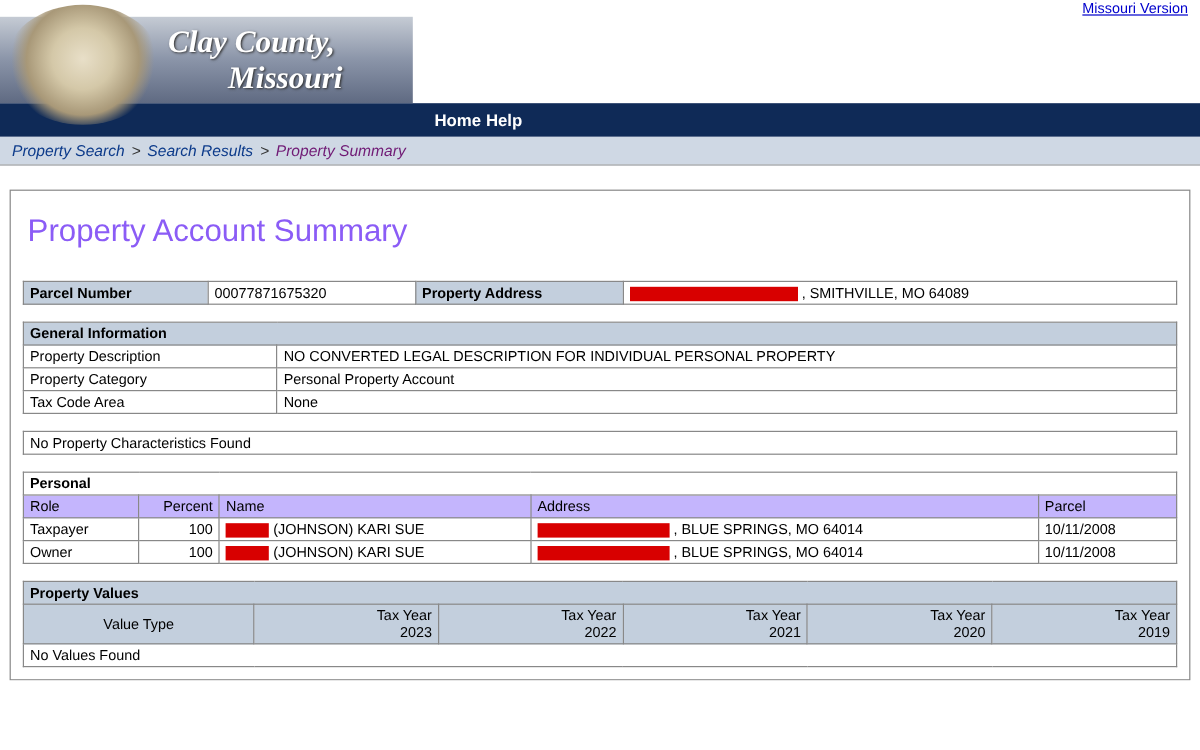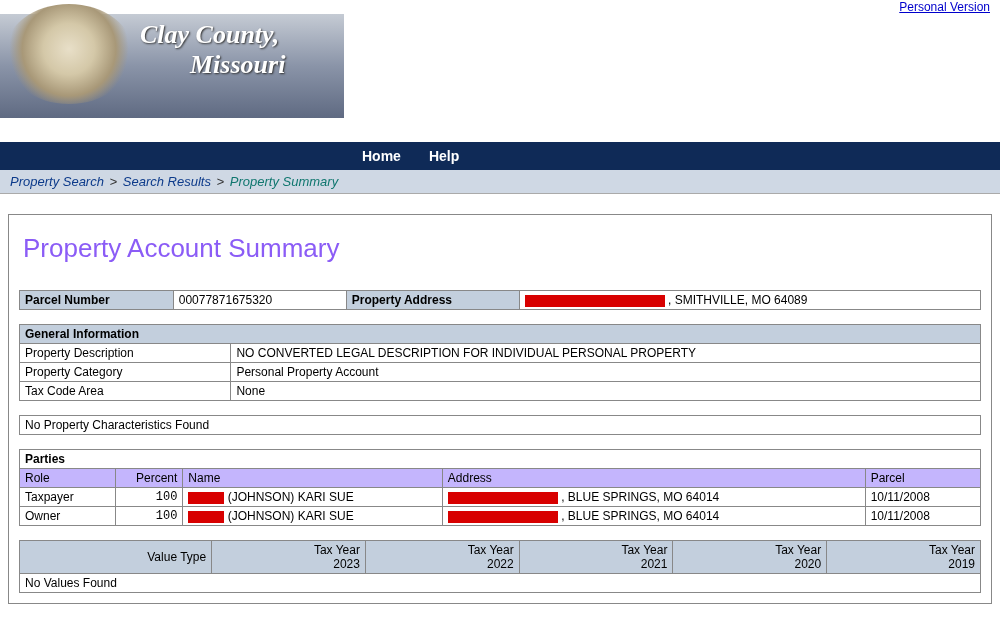--- a/index.html
+++ b/index.html
@@ -13,21 +13,21 @@
   .top-links {
     text-align: right;
     padding: 0 10px;
   }
   .top-links a {
     color: #0000cc;
     text-decoration: underline;
     font-size: 12px;
   }
   .header-banner {
-    height: 104px;
+    height: 72px;
     background: linear-gradient(to bottom, #c5cbd4 0%, #8a94a8 50%, #5f6a82 100%);
     position: relative;
     width: 344px;
   }
   .seal {
     position: absolute;
     left: 4px;
     top: -10px;
     width: 130px;
     height: 100px;
@@ -45,39 +45,38 @@
     text-shadow: 1px 1px 2px #333;
   }
   .county-text .line1 { font-size: 26px; }
   .county-text .line2 { font-size: 26px; margin-left: 50px; }
   .nav-bar {
     background: #0f2a57;
     height: 28px;
     display: flex;
     align-items: center;
     padding-left: 362px;
-    gap: 28px;
-    margin-top: 24px;
+    gap: 4px;
   }
   .nav-bar a {
     color: #fff;
     font-weight: bold;
     font-size: 14px;
     text-decoration: none;
   }
   .breadcrumb {
     background: #cfd8e4;
     padding: 4px 10px;
     font-style: italic;
     font-size: 13px;
     border-bottom: 1px solid #aaa;
   }
   .breadcrumb a { color: #0c3a8a; text-decoration: none; }
   .breadcrumb .sep { color: #333; margin: 0 2px; }
-  .breadcrumb .current { color: #0f766e; }
+  .breadcrumb .current { color: #701a75; }
   .main-container {
     margin: 20px 8px 0 8px;
     border: 1px solid #888;
     padding: 10px;
   }
   h1.page-title {
     font-family: Arial, sans-serif;
     font-weight: normal;
     font-size: 26px;
     margin: 8px 4px 26px 4px;
@@ -103,33 +102,33 @@
     display: inline-block;
     background: #d80000;
     height: 12px;
     vertical-align: middle;
   }
   .parties-table th {
     background: #c4b5fd;
     font-weight: normal;
   }
   .parties-table td { background: #fff; }
-  .parties-table .right { text-align: right; font-family: Liberation Mono, monospace; }
+  .parties-table .right { text-align: right; }
   .values-table th {
     background: #c3cfdd;
     font-weight: normal;
     text-align: right;
   }
-  .values-table th.first { text-align: right; }
+  .values-table th.first { text-align: center; }
 </style>
 </head>
 <body>
 
 <div class="top-links">
-  <a href="#">Personal Version</a>
+  <a href="#">Missouri Version</a>
 </div>
 
 <div class="header-banner">
   <div class="seal"></div>
   <div class="county-text">
     <div class="line1">Clay County,</div>
     <div class="line2">Missouri</div>
   </div>
 </div>
 
@@ -187,21 +186,21 @@
     <tbody>
     <tr>
           <td>No Property Characteristics Found</td>
         </tr>
   </tbody>
     </table>
 
   <table class="section-table parties-table">
     <tbody>
         <tr>
-          <td class="hdr-cell" colspan="5">Parties</td>
+          <td class="hdr-cell" colspan="5">Personal</td>
         </tr>
     <tr>
       <th style="width:10%">Role</th>
       <th style="width:7%;text-align:right">Percent</th>
       <th style="width:27%">Name</th>
       <th>Address</th>
       <th style="width:12%">Parcel</th>
     </tr>
     <tr>
       <td>Taxpayer</td>
@@ -227,20 +226,23 @@
         <span class="redact" style="width:110px"></span>
         <span>, BLUE SPRINGS, MO 64014</span>
       </td>
       <td>10/11/2008</td>
     </tr>
   </tbody>
     </table>
 
   <table class="section-table values-table" style="margin-bottom:0">
     <tbody>
+        <tr>
+          <td class="hdr-cell" colspan="6">Property Values</td>
+        </tr>
     <tr>
       <th class="first" style="width:20%">Value Type</th>
       <th style="white-space:pre-line">Tax Year
 2023</th>
       <th style="white-space:pre-line">Tax Year
 2022</th>
       <th style="white-space:pre-line">Tax Year
 2021</th>
       <th style="white-space:pre-line">Tax Year
 2020</th>

